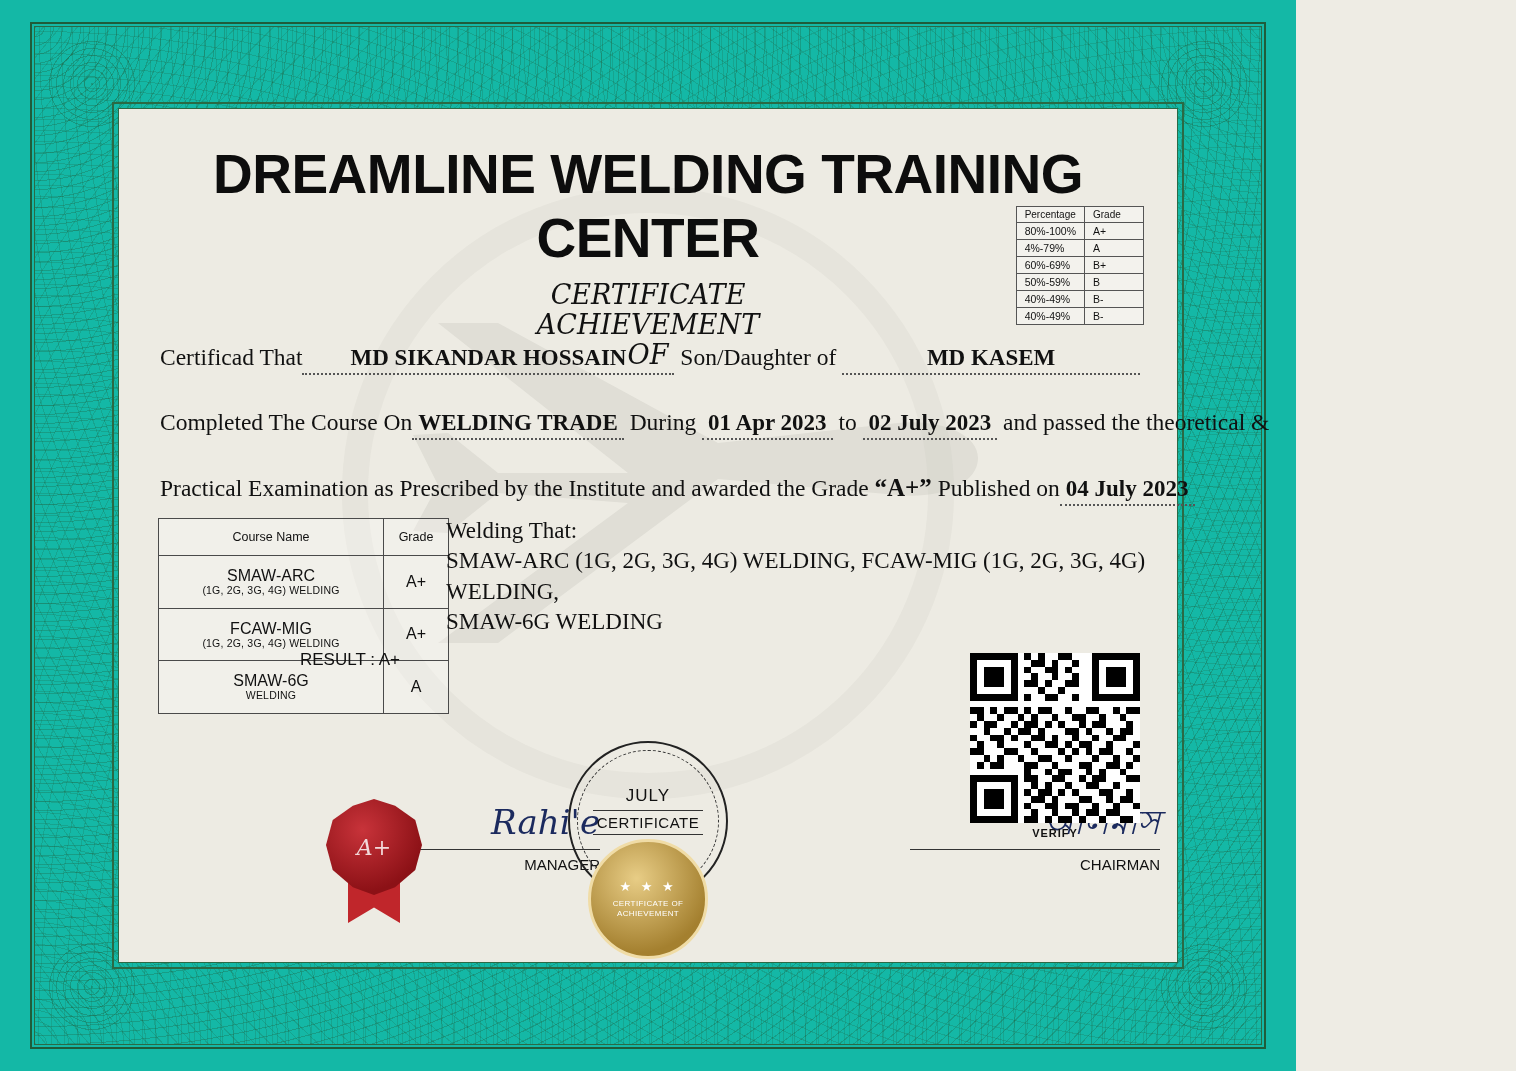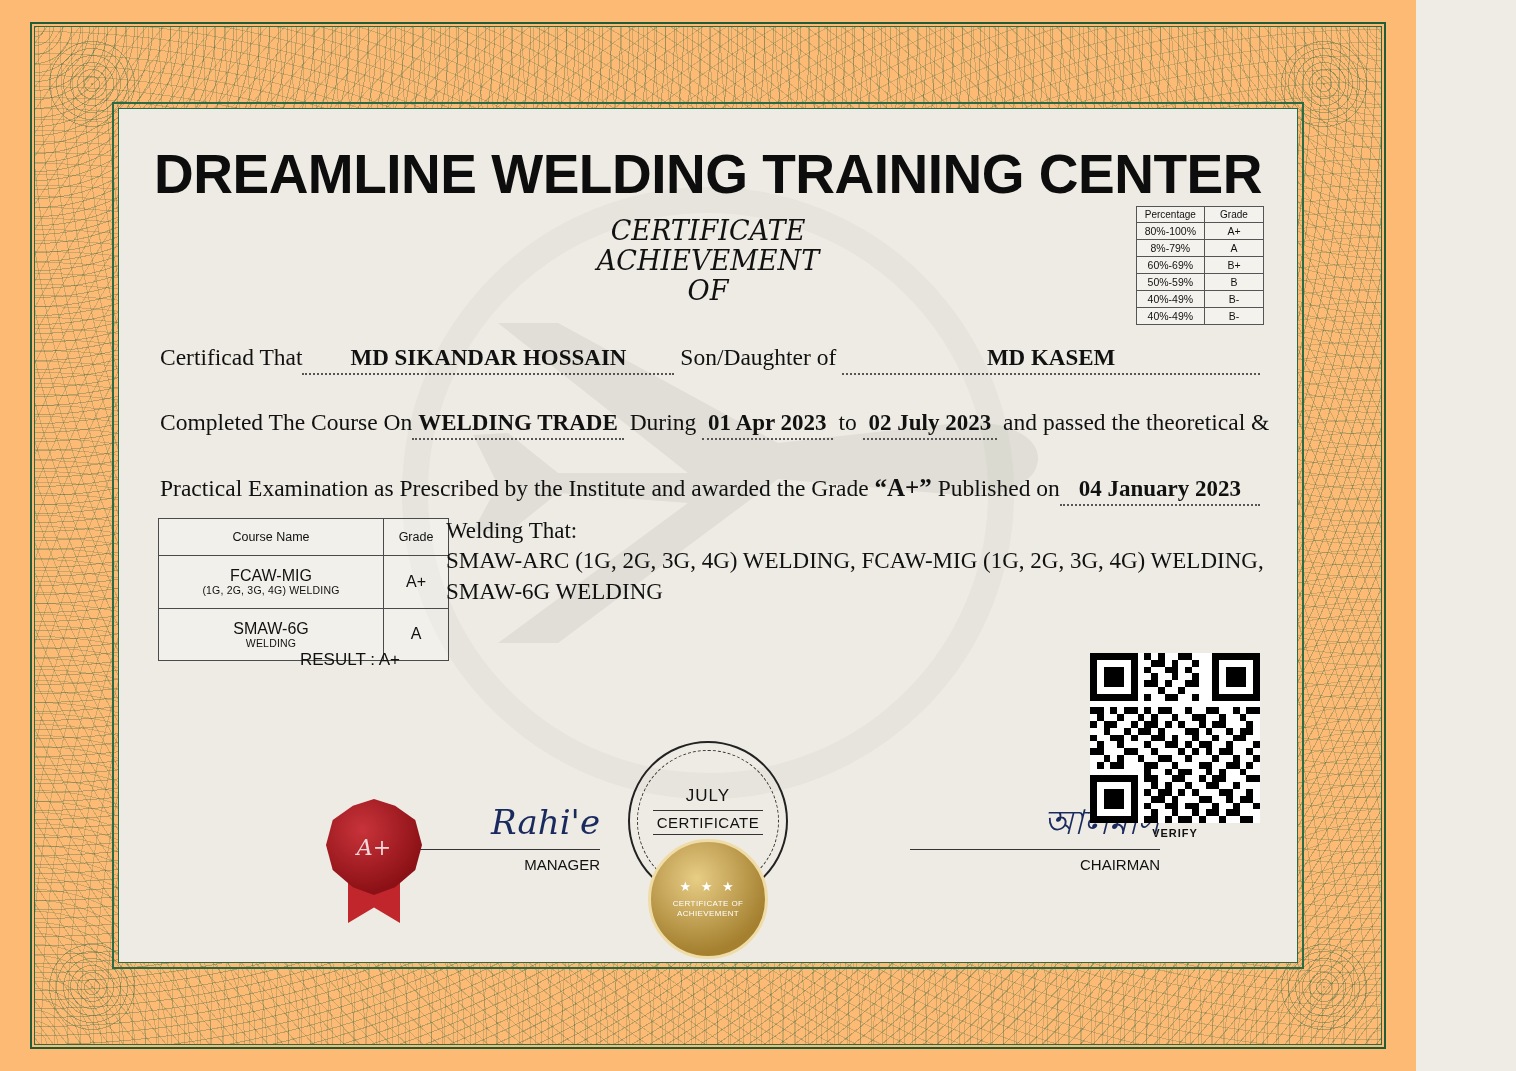--- a/index.html
+++ b/index.html
@@ -4,22 +4,22 @@
 <style>
   html,body{margin:0;padding:0;}
   body{
     width:1516px;height:1071px;
     background:#eeece4;
     font-family:"Liberation Serif", serif;
     overflow:hidden;
   }
   .cert{
     position:relative;
-    width:1416px;height:1071px;
-    background:#fdba74;
+    width:1296px;height:1071px;
+    background:#14b8a6;
   }
 
   
   .frame-outer{
     position:absolute;left:30px;top:22px;right:30px;bottom:22px;
     border:2px solid #1f5c3a;
     box-sizing:border-box;
   }
   .frame-guilloche{
     position:absolute;left:34px;top:26px;right:34px;bottom:26px;
@@ -102,21 +102,21 @@
     position:absolute;right:2px;top:86px;
     border-collapse:collapse;
     font-family:"Liberation Sans", sans-serif;
     font-size:10.5px;
     color:#111;
     background:rgba(255,255,255,.35);
   }
   .grade-table td,.grade-table th{
     border:1px solid #555;
     padding:2px 8px;
-    text-align:center;
+    text-align:left;
     font-weight:normal;
   }
   .grade-table th{font-size:10px;}
   .grade-table td.g{width:42px}
 
   
   .lines{position:absolute;left:10px;right:6px;top:224px;}
   .ln{
     display:flex;align-items:baseline;
     font-size:23.5px;color:#111;
@@ -281,21 +281,21 @@
           <th>Percentage</th>
           <th class="g">Grade</th>
         </tr>
       </thead>
       <tbody>
         <tr>
           <td>80%-100%</td>
           <td class="g">A+</td>
         </tr>
         <tr>
-          <td>8%-79%</td>
+          <td>4%-79%</td>
           <td class="g">A</td>
         </tr>
         <tr>
           <td>60%-69%</td>
           <td class="g">B+</td>
         </tr>
         <tr>
           <td>50%-59%</td>
           <td class="g">B</td>
         </tr>
@@ -335,32 +335,39 @@
         <span>&nbsp;</span>
         <span>and passed the theoretical &amp;</span>
       </div>
 
       <div class="ln">
         <span>Practical  Examination as Prescribed by the Institute and awarded the Grade</span>
         <span>&nbsp;</span>
         <span class="quoted">“A+”</span>
         <span>&nbsp;</span>
         <span>Published on</span>
-        <span class="fillval" style="flex:1 1 auto">04 January 2023</span>
+        <span class="fillval" style="flex:1 1 auto">04 July 2023</span>
       </div>
     </div>
 
     <table class="course-table">
       <thead>
         <tr>
           <th>Course Name</th>
           <th>Grade</th>
         </tr>
       </thead>
       <tbody>
+        <tr>
+          <td class="cname">
+            <span>SMAW-ARC</span>
+            <small>(1G, 2G, 3G, 4G) WELDING</small>
+          </td>
+          <td class="cg">A+</td>
+        </tr>
         <tr>
           <td class="cname">
             <span>FCAW-MIG</span>
             <small>(1G, 2G, 3G, 4G) WELDING</small>
           </td>
           <td class="cg">A+</td>
         </tr>
         <tr>
           <td class="cname">
             <span>SMAW-6G</span>

